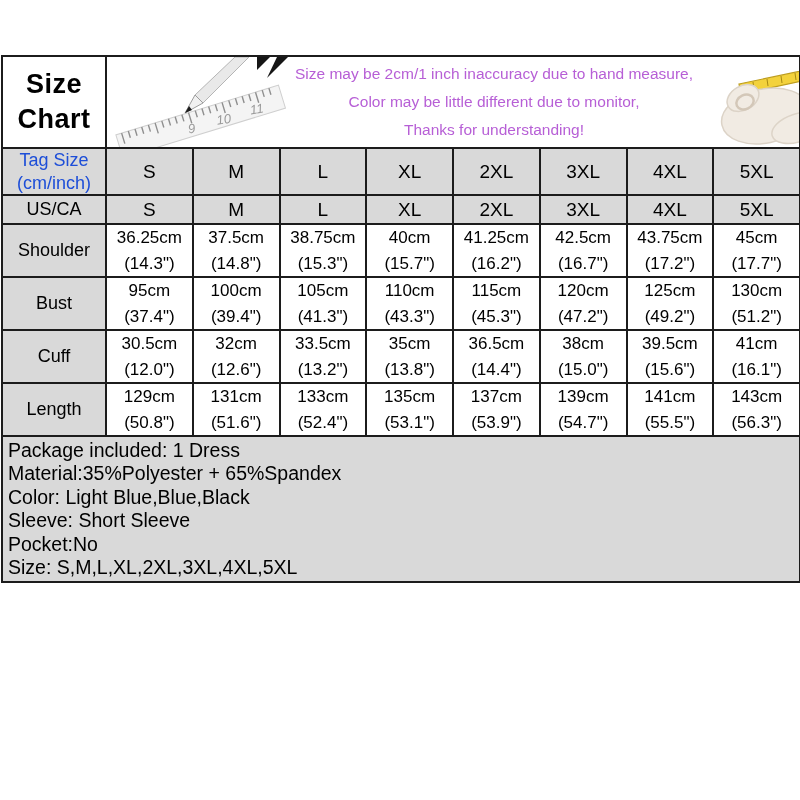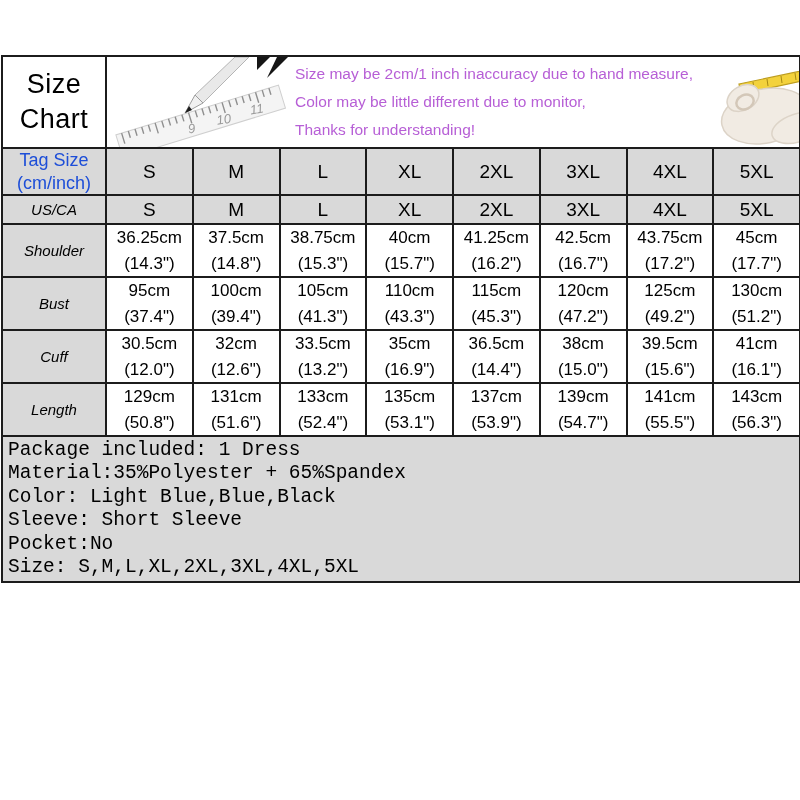--- a/index.html
+++ b/index.html
@@ -9,32 +9,32 @@
     font-family:"Liberation Sans", sans-serif;color:#000;
   }
   table{border-collapse:collapse;table-layout:fixed;width:798px;}
   td{border:2px solid #1c1c1c;text-align:center;vertical-align:middle;padding:0;overflow:hidden;}
   .c-label{width:104px;}
   .c-size{width:86.75px;}
   .r-header{height:90px;}
   .r-tag{height:46px;}
   .r-small{height:29px;}
   .r-meas{height:48px;}
-  .r-info{height:141px;font-family:Liberation Mono, monospace;}
+  .r-info{height:141px;}
   .shaded-row td{background:#d9d9d9;}
-  td.label{background:#d9d9d9;font-size:15px;font-style:italic;}
+  td.label{background:#d9d9d9;font-size:18px;}
   .title-cell{
-    background:#ffffff;font-size:27px;font-weight:normal;line-height:1.3;
+    background:#ffffff;font-size:27px;font-weight:bold;line-height:1.3;
     white-space:pre-line;letter-spacing:0.5px;border-radius:7px;
   }
   .banner-cell{background:#ffffff;padding:0;}
   .banner{display:flex;align-items:center;height:90px;width:100%;}
   .icon{flex:0 0 auto;display:block;line-height:0;}
   .notes{
-    flex:1 1 auto;text-align:left;color:#b75fd6;font-size:15.5px;line-height:28px;
+    flex:1 1 auto;text-align:center;color:#b75fd6;font-size:15.5px;line-height:28px;
     padding-left:6px;white-space:nowrap;
   }
   td.red-label{background:#d9d9d9;color:#1d4ed8;font-size:18px;white-space:pre-line;line-height:1.25;}
   .size-cell{font-size:19px;}
   .meas-cell{background:#ffffff;font-size:17px;line-height:1.5;white-space:pre-line;}
   .info-cell{
     background:#d9d9d9;text-align:left;font-size:19.5px;line-height:23.4px;
     padding:2px 2px 2px 5px;
   }
 </style>
@@ -166,21 +166,21 @@
 
     <tr class="r-meas">
       <td class="label">Cuff</td>
       <td class="meas-cell">30.5cm
 (12.0")</td>
       <td class="meas-cell">32cm
 (12.6")</td>
       <td class="meas-cell">33.5cm
 (13.2")</td>
       <td class="meas-cell">35cm
-(16.9")</td>
+(13.8")</td>
       <td class="meas-cell">36.5cm
 (14.4")</td>
       <td class="meas-cell">38cm
 (15.0")</td>
       <td class="meas-cell">39.5cm
 (15.6")</td>
       <td class="meas-cell">41cm
 (16.1")</td>
     </tr>
 

